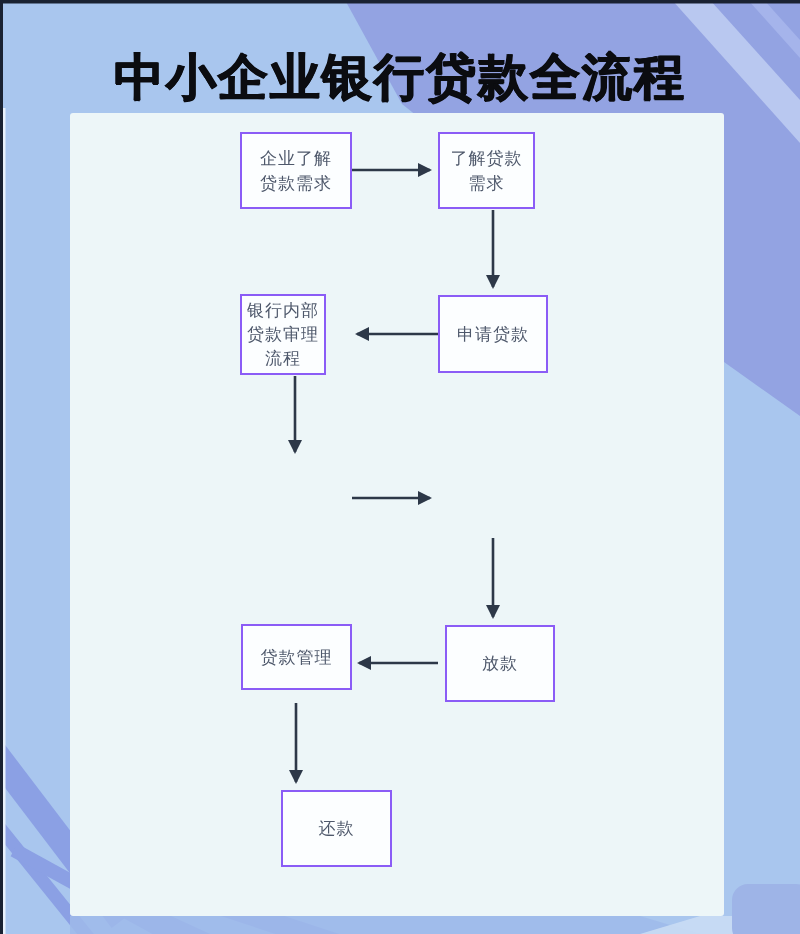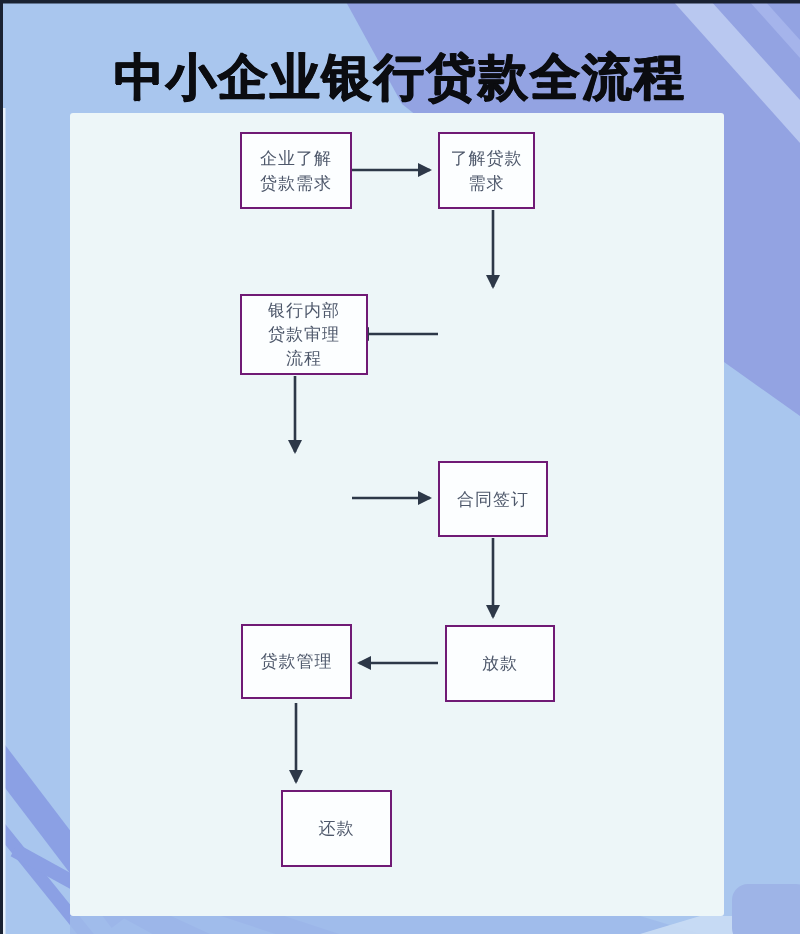--- a/index.html
+++ b/index.html
@@ -16,33 +16,33 @@
     text-shadow:0.8px 0 0 #0b0c10, -0.8px 0 0 #0b0c10, 0 0.5px 0 #0b0c10;
     z-index:2;
   }
   .panel{
     position:absolute;left:70px;top:113px;width:654px;height:803px;
     background:#edf6f8;border-radius:3px;z-index:1;
   }
   .edges{position:absolute;left:0;top:0;width:800px;height:934px;z-index:3;}
   .node{
     position:absolute;z-index:4;
-    background:#fcfeff;border:2px solid #701a75;box-sizing:border-box;
+    background:#fcfeff;border:2px solid #8b5cf6;box-sizing:border-box;
     display:flex;align-items:center;justify-content:center;
     text-align:center;white-space:pre-line;
     font-size:17px;line-height:25px;color:#4e586b;letter-spacing:1px;
   }
   .n1{left:240px;top:132px;width:112px;height:77px;}
   .n2{left:438px;top:132px;width:97px;height:77px;}
   .n3{left:438px;top:295px;width:110px;height:78px;}
-  .n4{left:240px;top:294px;width:128px;height:81px;line-height:24px;}
+  .n4{left:240px;top:294px;width:86px;height:81px;line-height:24px;}
   .n5{left:241px;top:460px;width:110px;height:77px;}
   .n6{left:438px;top:461px;width:110px;height:76px;}
   .n7{left:438px;top:625px;width:110px;height:77px;margin-left:7px;}
-  .n8{left:241px;top:624px;width:111px;height:75px;}
+  .n8{left:241px;top:624px;width:111px;height:66px;}
   .n9{left:241px;top:790px;width:111px;height:77px;margin-left:40px;}
 </style>
 </head>
 <body>
 
 <div class="stage">
 
   <svg class="bg" viewBox="0 0 800 934" xmlns="http://www.w3.org/2000/svg">
 
     <rect x="0" y="0" width="800" height="934" fill="#a9c6ee"></rect>
@@ -89,21 +89,21 @@
       <line x1="493" y1="538" x2="493" y2="617" marker-end="url(#ah)"></line>
       <line x1="438" y1="663" x2="359" y2="663" marker-end="url(#ah)"></line>
       <line x1="296" y1="703" x2="296" y2="782" marker-end="url(#ah)"></line>
     </g>
   </svg>
 
   <div class="node n1">企业了解
 贷款需求</div>
   <div class="node n2">了解贷款
 需求</div>
+  <div class="node n3">申请贷款</div>
   <div class="node n4">银行内部
 贷款审理
 流程</div>
-  <div class="node n6">合同签订</div>
   <div class="node n7">放款</div>
   <div class="node n8">贷款管理</div>
   <div class="node n9">还款</div>
 
 </div>
 
 </body></html>

